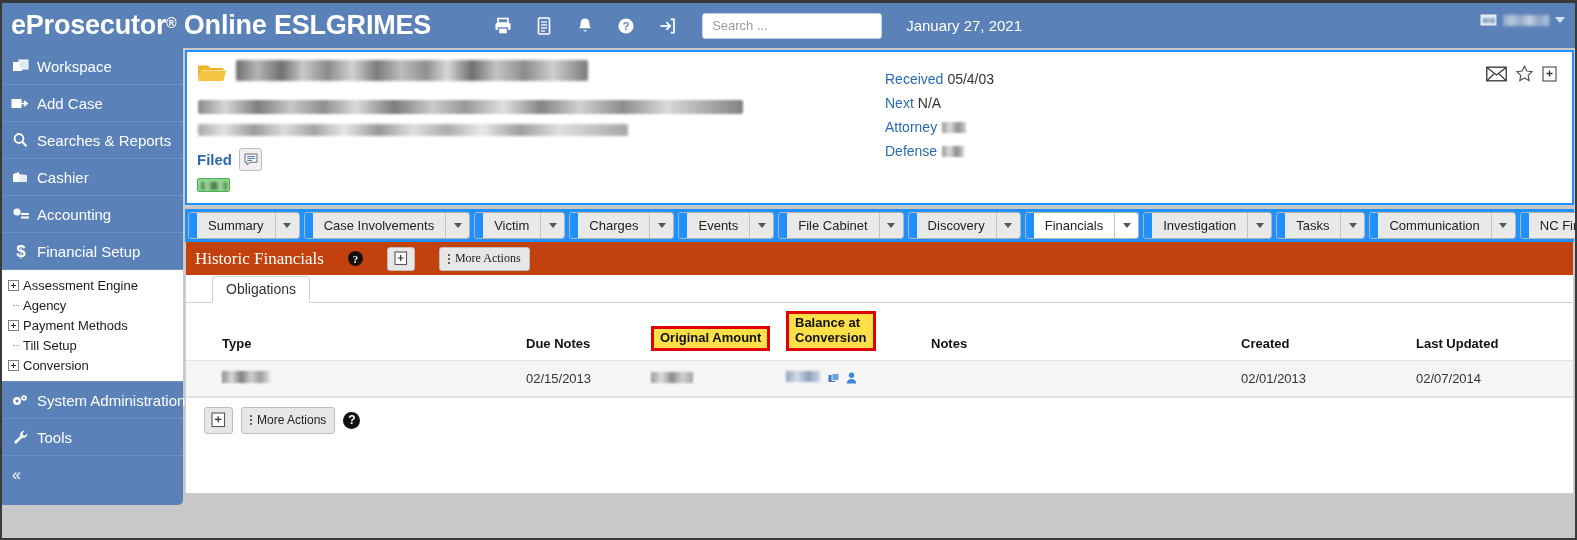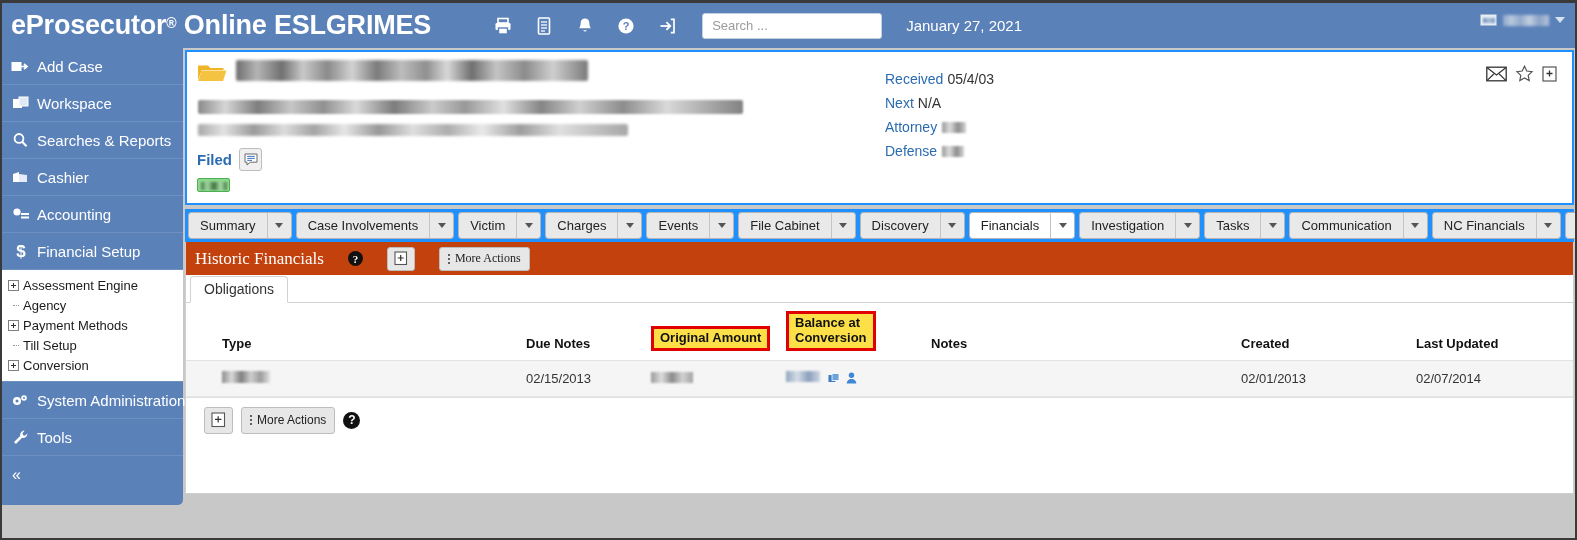--- a/index.html
+++ b/index.html
@@ -258,20 +258,21 @@
     overflow: hidden;
     cursor: pointer;
     flex: 0 0 auto;
   }
   .tab .tlabel {
     background: #e9e9e9;
     display: flex; align-items: center;
     padding: 0 11px;
     font-size: 13px; color: #222222;
     white-space: nowrap;
+    margin-left: 8px;
   }
   .tab .tcaret {
     background: #e9e9e9;
     border-left: 1px solid #c4c4c4;
     width: 24px;
     display: flex; align-items: center; justify-content: center;
   }
   .tab.active .tlabel, .tab.active .tcaret { background: #ffffff; }
   .tab .tcaret i {
     display: block; width: 0; height: 0;
@@ -316,21 +317,21 @@
     justify-content: space-between;
   }
   .btn-icon-only { padding: 0 6px; }
   .dots { display: flex; flex-direction: column; gap: 2px; }
   .dots i { display: block; width: 2px; height: 2px; background: #333; border-radius: 50%; }
 
   .subtabs {
     border-bottom: 1px solid #d2d2d2;
     height: 28px;
     display: flex; align-items: flex-end;
-    padding-left: 4px;
+    padding-left: 26px;
   }
   .subtab {
     border: 1px solid #d2d2d2;
     border-bottom: 1px solid #ffffff;
     background: #ffffff;
     border-radius: 4px 4px 0 0;
     padding: 4px 13px 5px;
     font-size: 14px; color: #333333;
     position: relative; top: 1px;
     cursor: pointer;
@@ -438,36 +439,36 @@
       <div class="mini-doc"></div>
       <span class="blur-chip" style="width:46px"></span>
       <div class="caret-white"></div>
     </div>
   </div>
 
   <div class="sidebar">
 
     <div class="nav-item">
       <span class="nav-ico">
+        <svg width="18" height="15" viewBox="0 0 18 15">
+            <rect x="1" y="3" width="9" height="9" fill="#fff"></rect>
+            <rect x="7" y="1" width="9" height="9" fill="#dfe9f6" stroke="#fff" stroke-width="1"></rect>
+          </svg>
+      </span>
+      <span class="nlabel">Workspace</span>
+    </div>
+
+    <div class="nav-item">
+      <span class="nav-ico">
         <svg width="19" height="15" viewBox="0 0 19 15">
             <rect x="0.5" y="3" width="10" height="9" fill="#fff"></rect>
             <path d="M10 7.5h5M13 5l3 2.5-3 2.5" fill="none" stroke="#fff" stroke-width="1.7"></path>
           </svg>
       </span>
       <span class="nlabel">Add Case</span>
-    </div>
-
-    <div class="nav-item">
-      <span class="nav-ico">
-        <svg width="18" height="15" viewBox="0 0 18 15">
-            <rect x="1" y="3" width="9" height="9" fill="#fff"></rect>
-            <rect x="7" y="1" width="9" height="9" fill="#dfe9f6" stroke="#fff" stroke-width="1"></rect>
-          </svg>
-      </span>
-      <span class="nlabel">Workspace</span>
     </div>
 
     <div class="nav-item">
       <span class="nav-ico">
         <svg width="17" height="16" viewBox="0 0 17 16">
             <circle cx="7" cy="6.4" r="4.4" fill="none" stroke="#fff" stroke-width="1.8"></circle>
             <line x1="10.2" y1="9.8" x2="14.5" y2="14.2" stroke="#fff" stroke-width="2"></line>
           </svg>
       </span>
       <span class="nlabel">Searches &amp; Reports</span>

